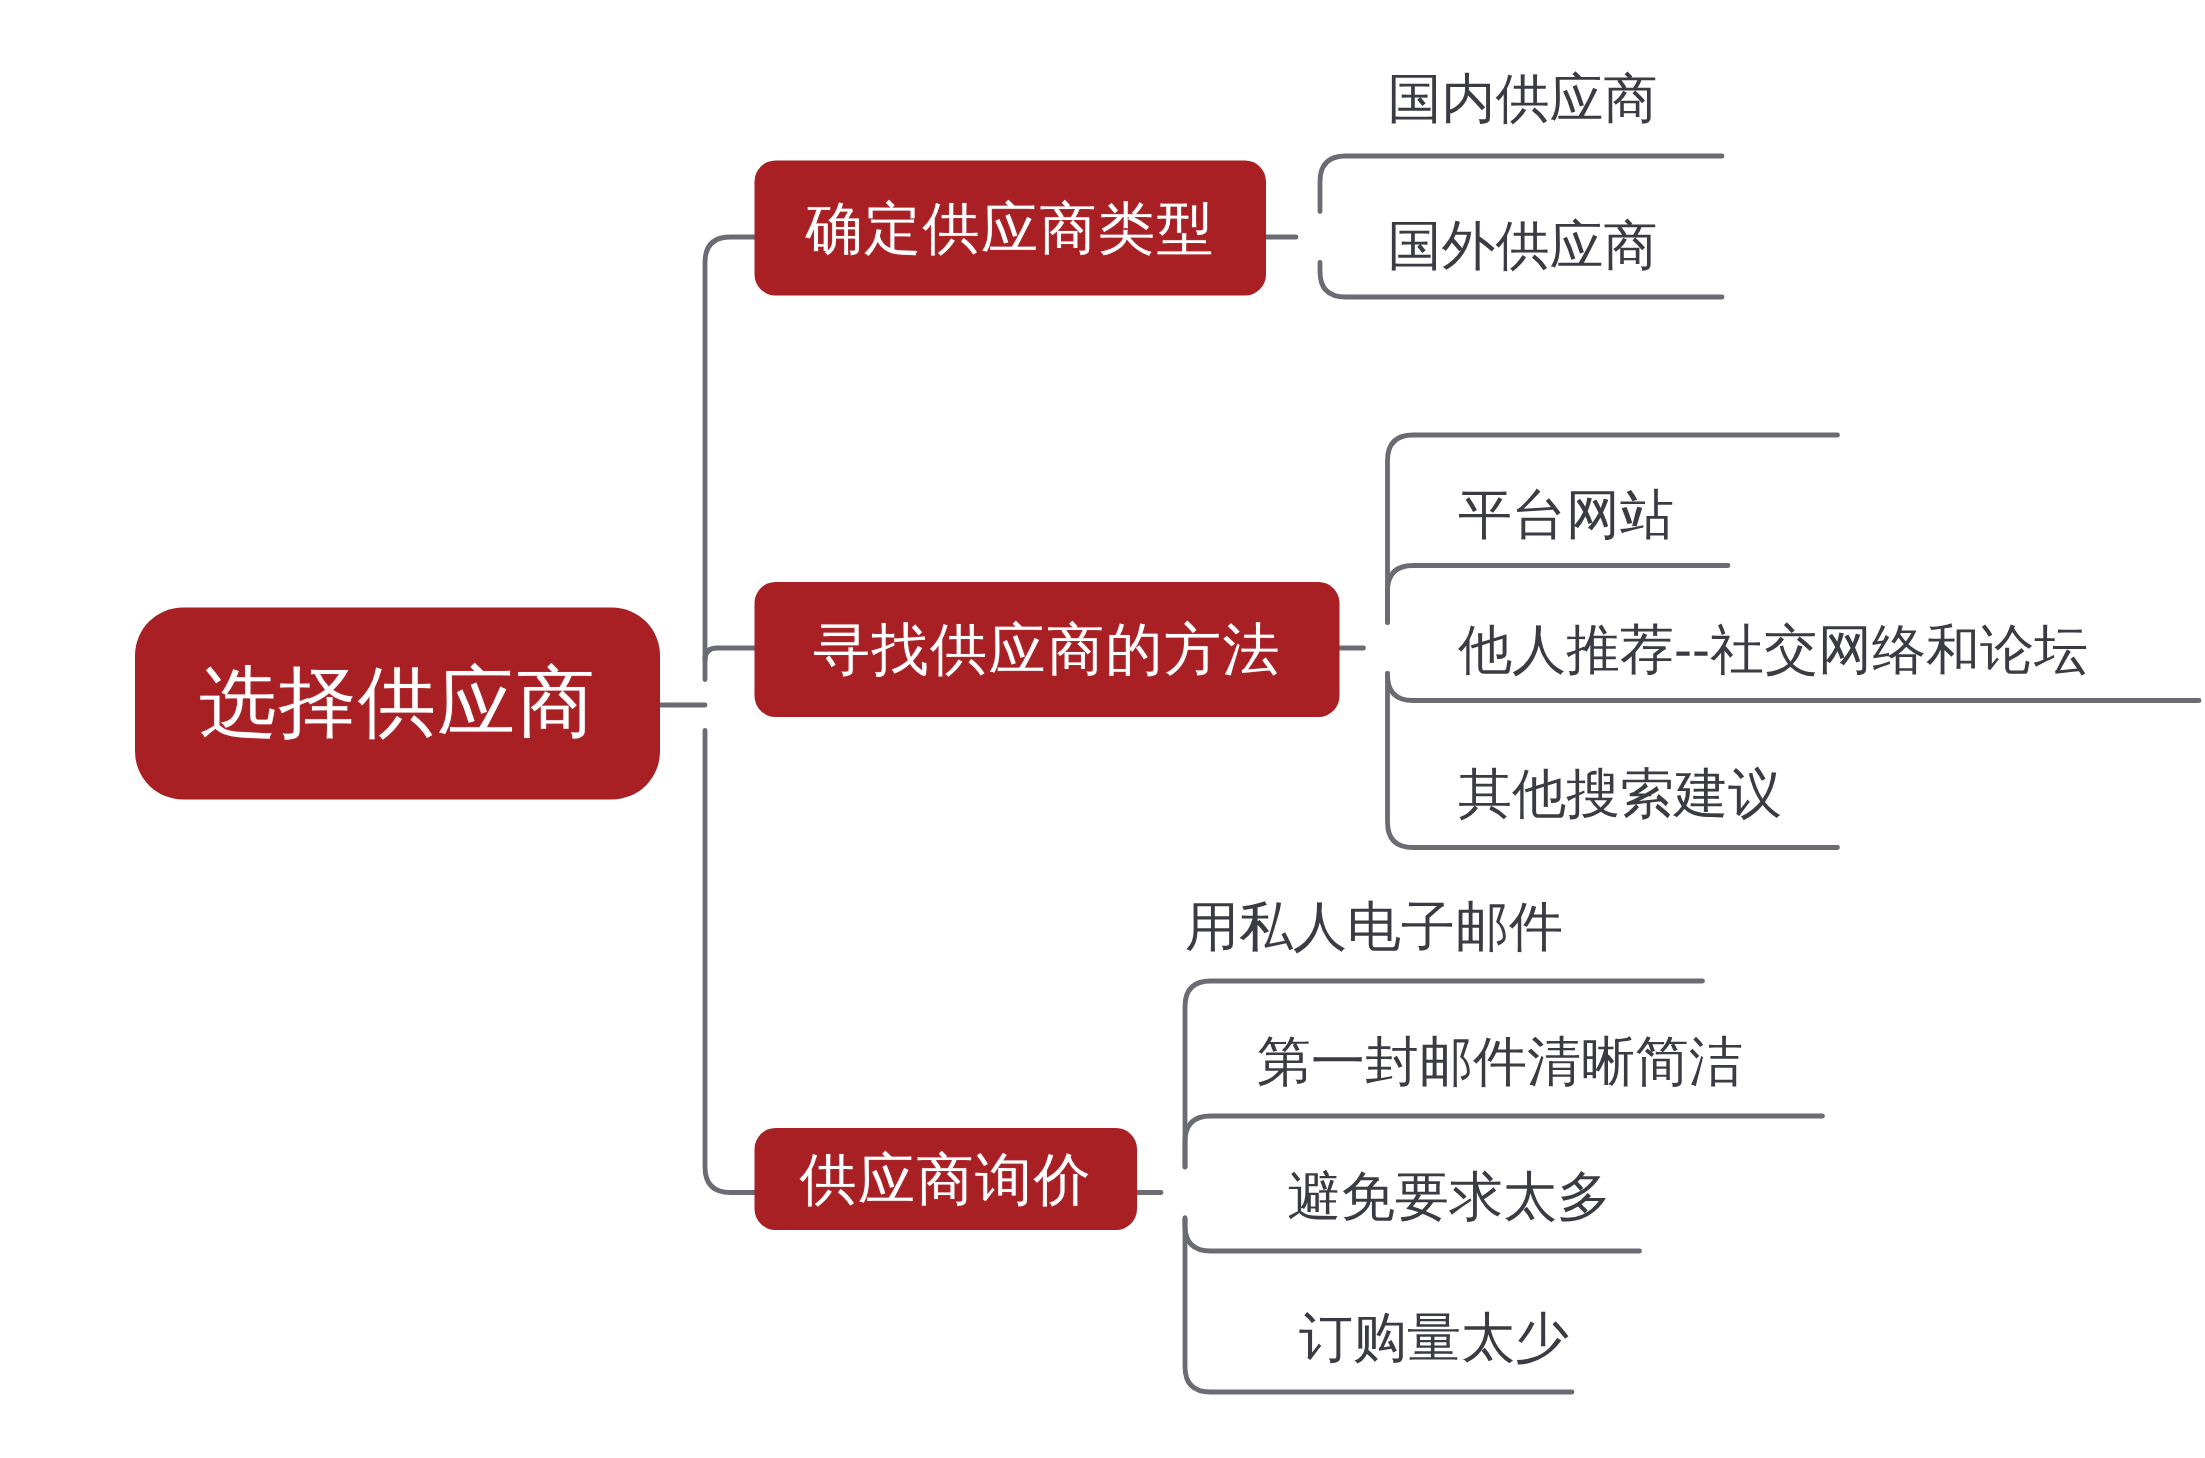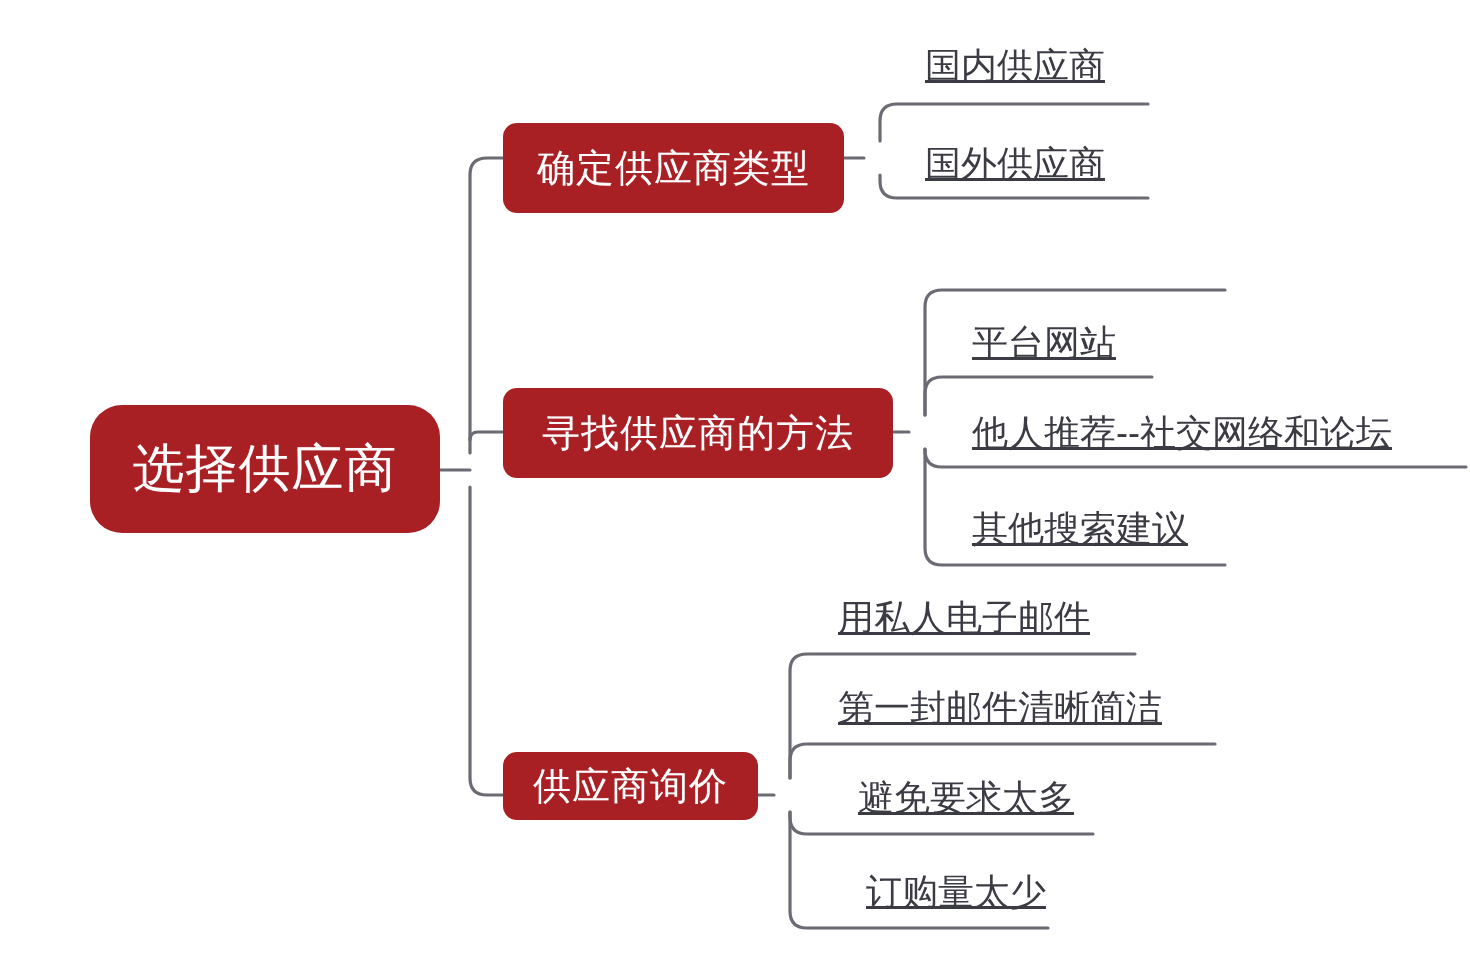--- a/index.html
+++ b/index.html
@@ -46,21 +46,20 @@
   }
   .node-branch {
     font-size: 38px;
   }
   .leaf {
     position: absolute;
     color: #3b3b44;
     font-size: 36px;
     white-space: nowrap;
     line-height: 1;
-    text-decoration: underline;
   }
 </style>
 </head>
 <body>
 
 <div id="mindmap">
 
   <svg id="edges" viewBox="0 0 1470 972" xmlns="http://www.w3.org/2000/svg">
     <g fill="none" stroke="#6b6b73" stroke-width="3.2" stroke-linecap="round" stroke-linejoin="round">
 
@@ -83,38 +82,38 @@
       <path d="M 758 795 L 774 795"></path>
       <path d="M 1135 654 L 807 654 Q 790 654 790 671 L 790 778"></path>
       <path d="M 1215 744 L 807 744 Q 790 744 790 761 L 790 778"></path>
       <path d="M 1093 834 L 807 834 Q 790 834 790 817 L 790 812"></path>
       <path d="M 790 812 L 790 911 Q 790 928 807 928 L 1048 928"></path>
     </g>
   </svg>
 
   <div class="node-red node-root" style="left:90px; top:405px; width:350px; height:128px;">选择供应商</div>
 
-  <div class="node-red node-branch" style="left:503px; top:123px; width:341px; height:90px;">确定供应商类型</div>
+  <div class="node-red node-branch" style="left:503px; top:107px; width:341px; height:90px;">确定供应商类型</div>
 
   <div class="leaf" style="left:925px; top:48px;">国内供应商</div>
 
   <div class="leaf" style="left:925px; top:146px;">国外供应商</div>
 
   <div class="node-red node-branch" style="left:503px; top:388px; width:390px; height:90px;">寻找供应商的方法</div>
 
 
   <div class="leaf" style="left:972px; top:325px;">平台网站</div>
 
   <div class="leaf" style="left:972px; top:415px;">他人推荐--社交网络和论坛</div>
 
   <div class="leaf" style="left:972px; top:511px;">其他搜索建议</div>
 
   <div class="node-red node-branch" style="left:503px; top:752px; width:255px; height:68px;">供应商询价</div>
 
-  <div class="leaf" style="left:838px; top:600px;">用私人电子邮件</div>
+  <div class="leaf" style="left:790px; top:600px;">用私人电子邮件</div>
 
   <div class="leaf" style="left:838px; top:690px;">第一封邮件清晰简洁</div>
 
   <div class="leaf" style="left:838px; top:780px;margin-left:20px;">避免要求太多</div>
 
   <div class="leaf" style="left:838px; top:874px;margin-left:28px;">订购量太少</div>
 
 </div>
 
 </body></html>

